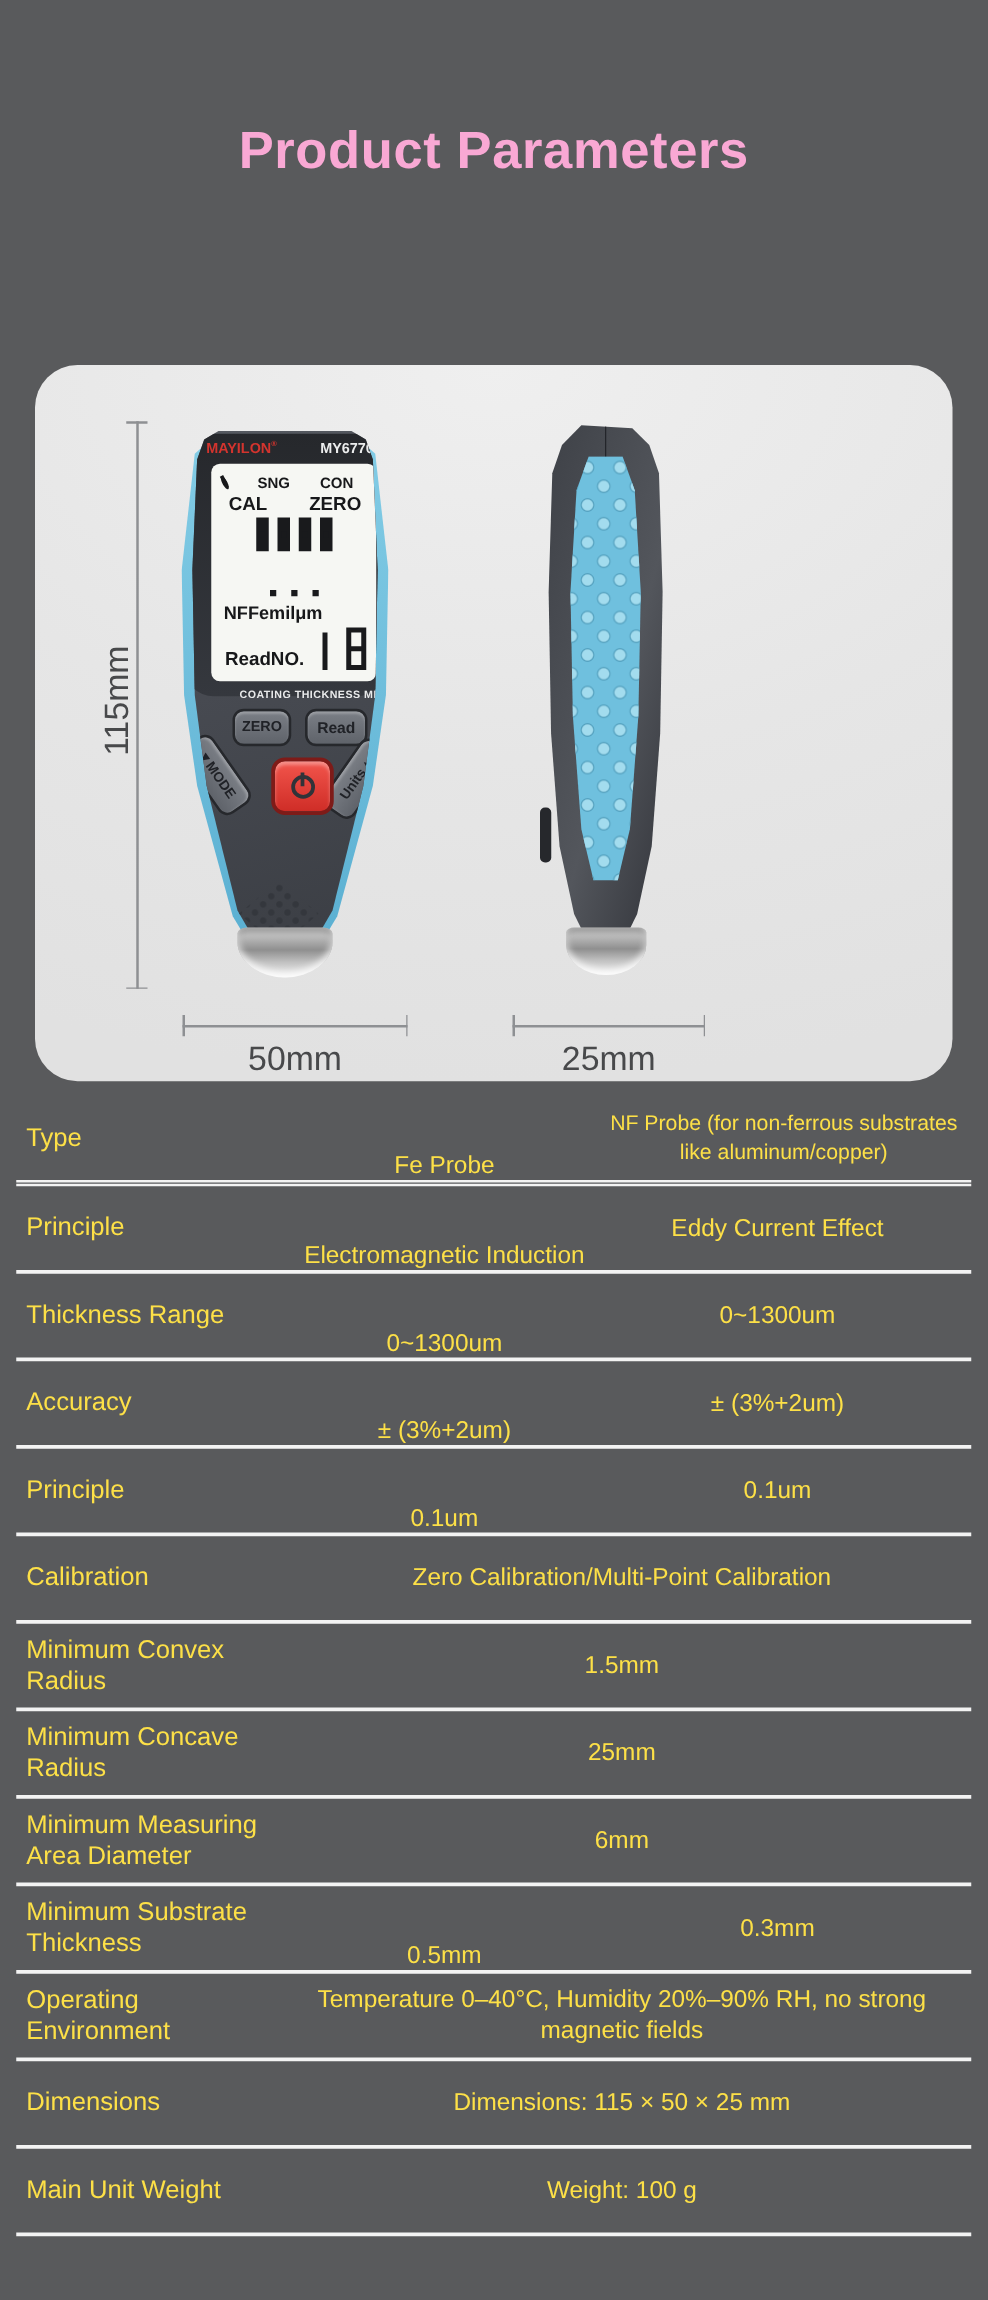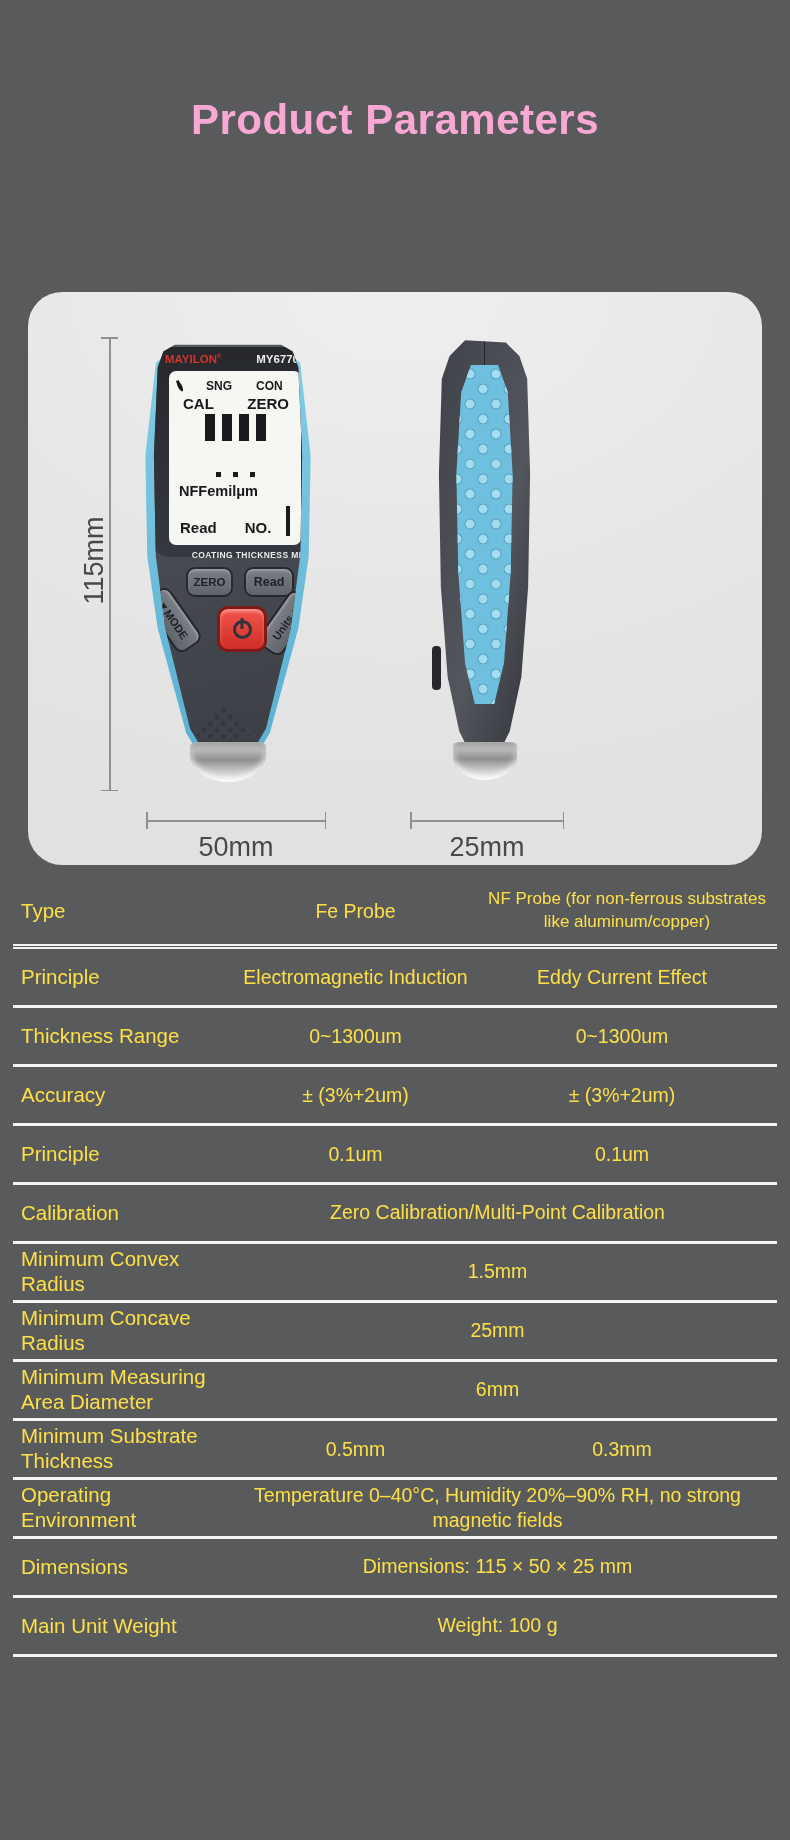--- a/index.html
+++ b/index.html
@@ -70,21 +70,21 @@
   .batt-ico::before{content:"";position:absolute;right:-4.5px;top:2px;width:2.5px;height:4px;background:#17181a;}
   .batt-ico::after{content:"";position:absolute;left:1px;top:1px;bottom:1px;width:58%;background:#17181a;}
   .lcd-r2{display:flex;justify-content:space-between;padding:0 12px 0 14px;font-size:15px;font-weight:bold;margin-top:2px;}
   .lcd-digits{display:flex;justify-content:center;gap:7px;margin-top:7px;height:58px;}
   .dcell{position:relative;}
   .seg8{width:26px;height:58px;border:5px solid #191a1c;box-sizing:border-box;position:relative;transform:skewX(-2deg);}
   .seg8::after{content:"";position:absolute;left:-2px;right:-2px;top:50%;height:5px;margin-top:-2.5px;background:#191a1c;}
   .dcell:not(:last-child)::after{content:"";position:absolute;right:-6.5px;bottom:0;width:5px;height:5px;background:#191a1c;}
   .lcd-units{display:flex;justify-content:flex-start;padding:0 10px;font-size:14.5px;font-weight:bold;margin-top:6px;}
   .lcd-read{display:flex;align-items:flex-end;justify-content:space-between;padding:0 8px 0 11px;margin-top:3px;font-size:15px;font-weight:bold;}
-  .read-right{display:flex;align-items:flex-end;gap:15px;margin-left:28px;}
+  .read-right{display:flex;align-items:flex-end;gap:15px;}
   .seg1{width:4px;height:30px;background:#191a1c;}
   .seg8s{width:16px;height:34px;border:4px solid #191a1c;box-sizing:border-box;position:relative;}
   .seg8s::after{content:"";position:absolute;left:-1px;right:-1px;top:50%;height:4px;margin-top:-2px;background:#191a1c;}
   .f-ctm{
     position:absolute;left:0;right:0;top:212px;text-align:right;
     color:#e9eaeb;font-size:8.5px;font-weight:bold;letter-spacing:.4px;
   }
   .key{
     position:absolute;display:flex;align-items:center;justify-content:center;
     background:linear-gradient(180deg,#7b7f86,#5f636a);
@@ -136,27 +136,27 @@
       radial-gradient(circle,#a3dcee 0 4px,#4f9cba 5px,transparent 5.8px);
     background-size:26px 30px,26px 30px;
     background-position:8px 6px,21px 21px;
   }
   .s-clip{position:absolute;left:-4px;top:308px;width:9px;height:44px;border-radius:4px;background:#26282c;}
   .s-foot{left:17px;top:404px;width:64px;height:38px;}
 
   
   .spec-table{position:absolute;top:878px;left:13px;right:13px;color:#fde047;}
   .t-row{
-    position:relative;box-sizing:border-box;height:59px;
+    position:relative;box-sizing:border-box;height:70px;
     display:flex;align-items:center;border-bottom:3px solid #f3f3f3;
   }
   .t-row.tall{height:71px;border-bottom:5px double #f3f3f3;}
   .t-label{width:205px;padding-left:8px;font-size:20.5px;line-height:1.2;}
   .t-val{position:absolute;top:50%;transform:translateY(-50%);text-align:center;font-size:19.5px;}
-  .t-val.a{left:205px;width:275px;white-space:nowrap;}
+  .t-val.a{left:205px;width:275px;white-space:nowrap;margin-top:22px;}
   .t-val.b{left:460px;right:6px;}
   .t-val.b2{left:466px;width:296px;font-size:17px;line-height:1.35;}
   .t-val.span{left:205px;right:0;line-height:1.3;}
 </style>
 </head>
 <body>
 
 <div class="page-title">Product Parameters</div>
 
 <div class="panel">

